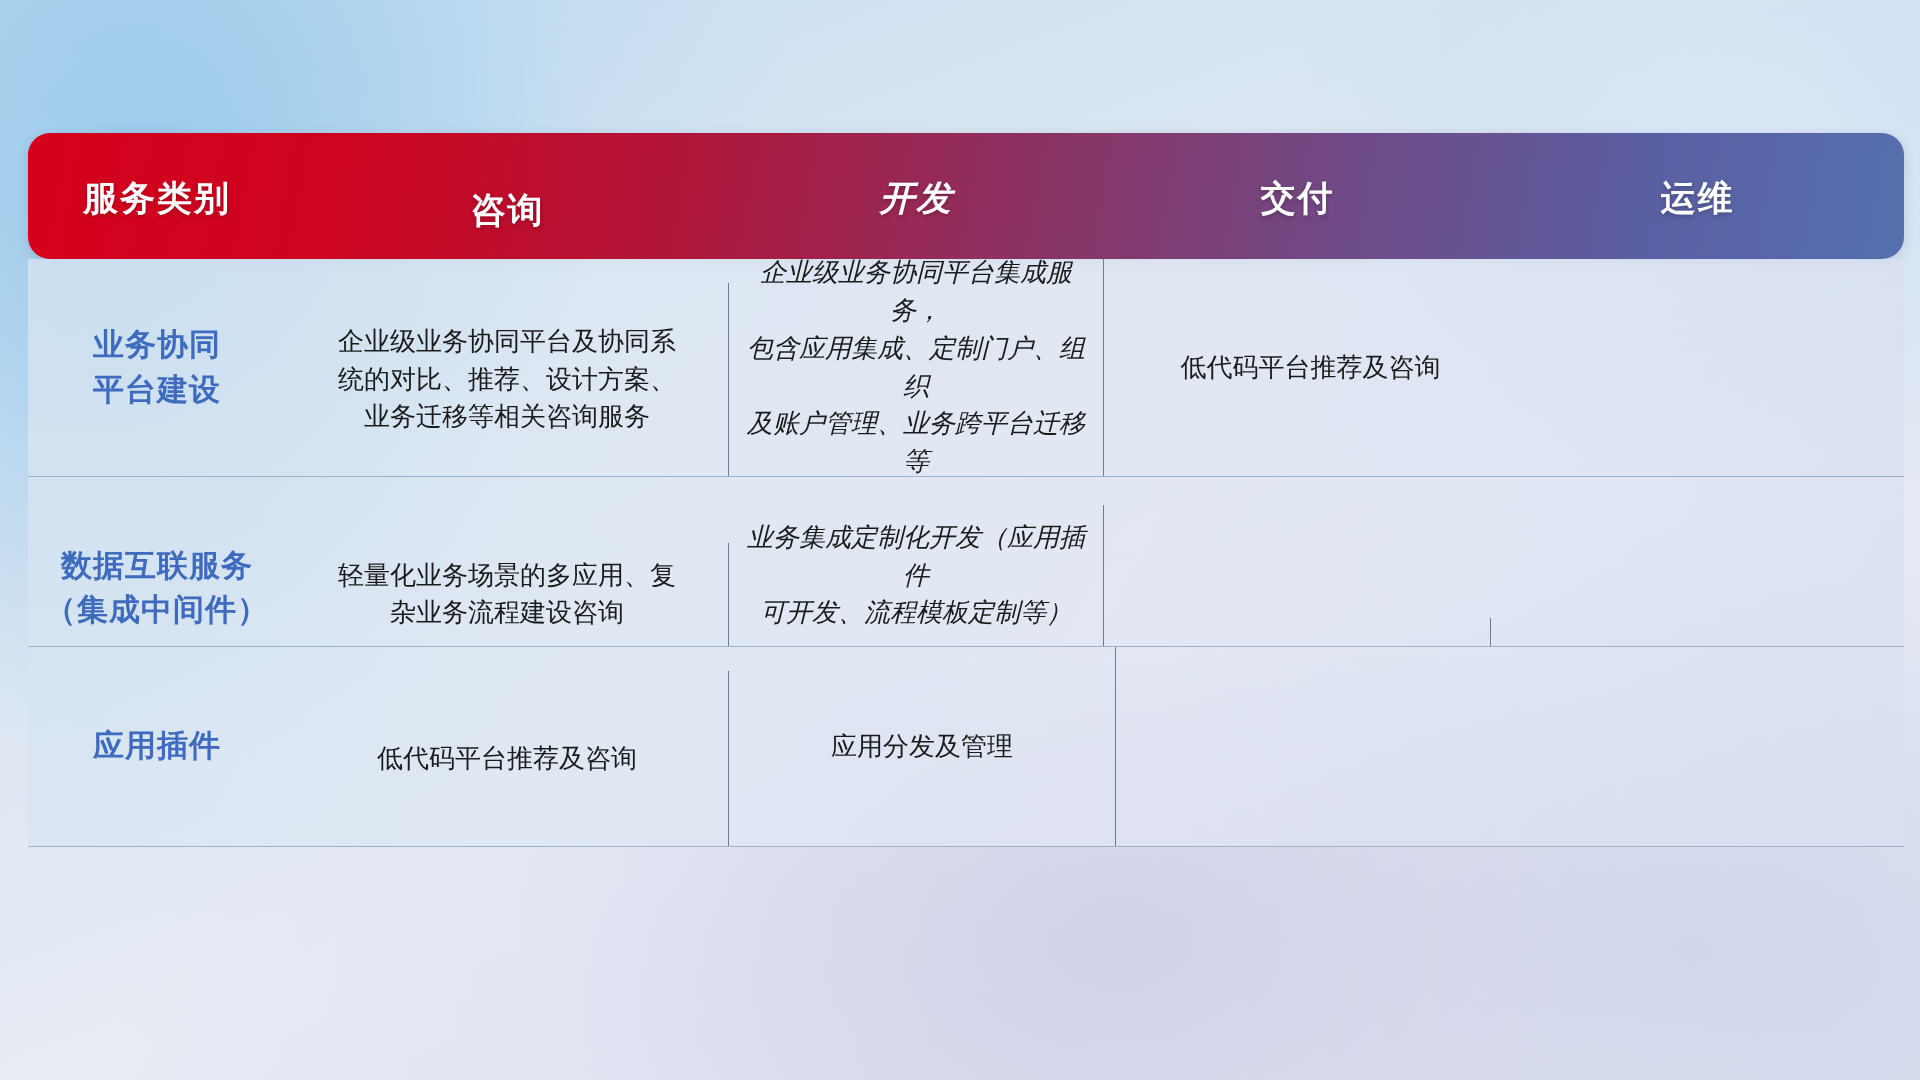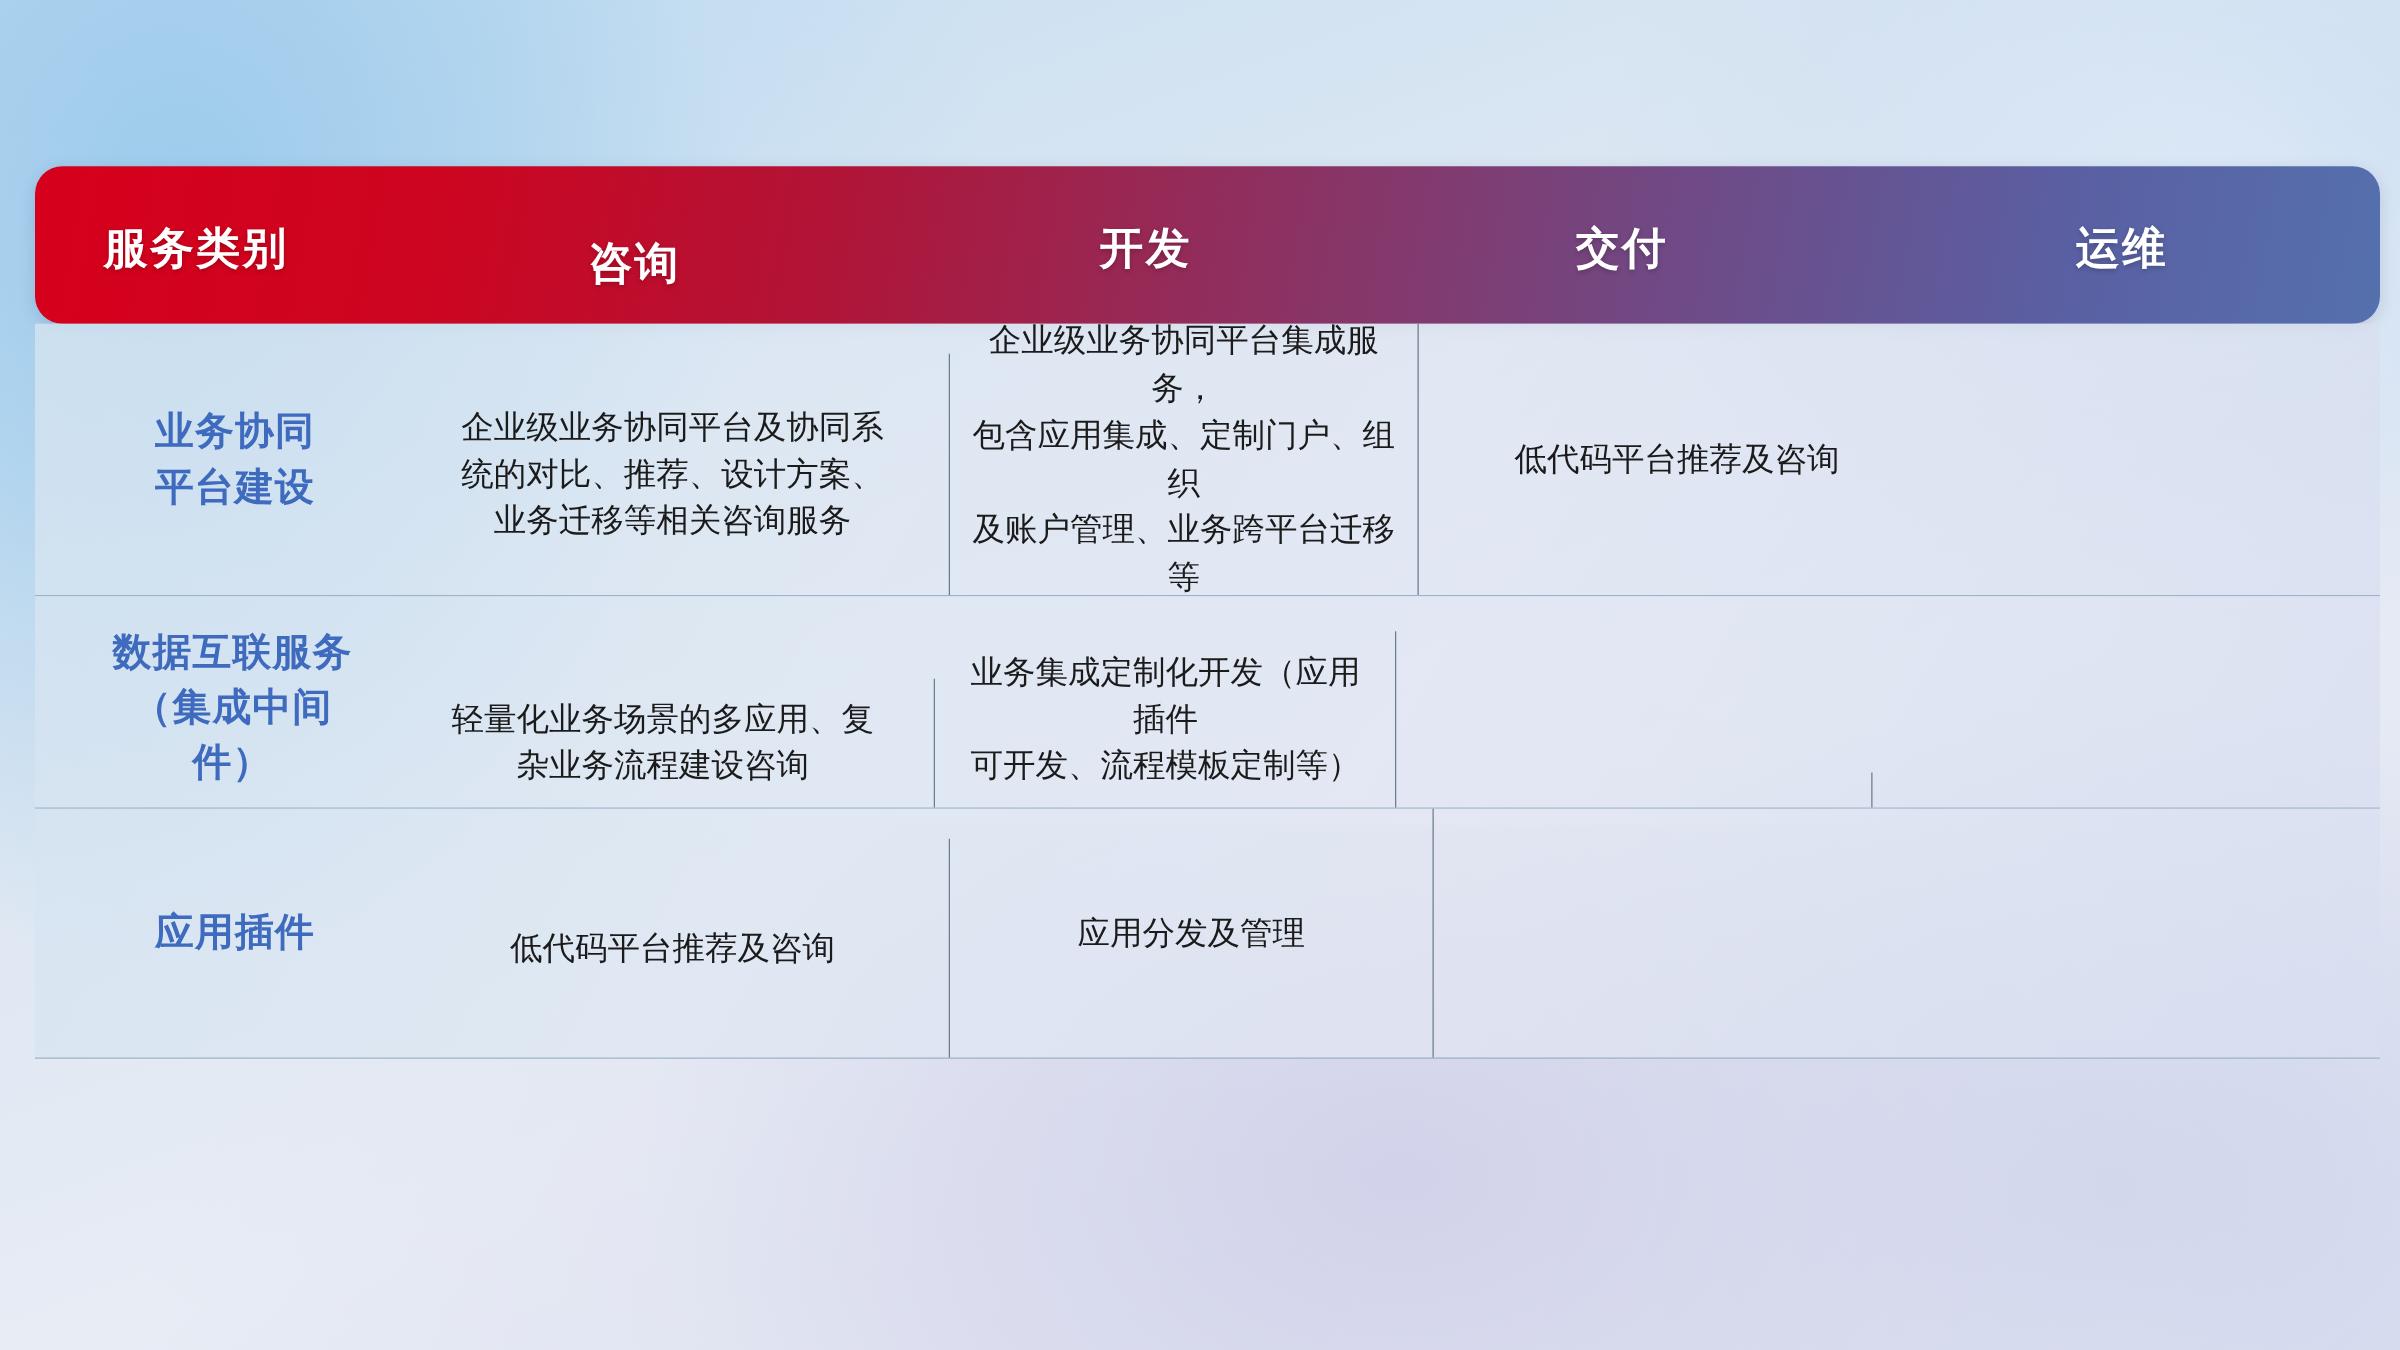--- a/index.html
+++ b/index.html
@@ -111,32 +111,31 @@
   .td:last-child { border-right: none; }
 
   
   .td-cat {
     border-right: none;
     color: #3f6bbf;
     font-weight: 700;
     font-size: 31px;
     line-height: 1.42;
     letter-spacing: 1px;
-    margin-left: 31px;
   }
 
   
   .row-1 { height: 218px; }
   .row-2 { height: 170px; align-items: flex-end; }
   .row-3 { height: 200px; }
 
   
   .c0 { width: 258px; }
   .c1 { width: 443px; margin-top: 24px; }
-  .c2 { width: 375px; }
+  .c2 { width: 375px; font-style: italic; }
   .c3 { width: 387px; }
   .c4 { width: 413px; }
 </style>
 </head>
 <body>
 
 <div id="bg-base"></div>
 <div id="bg-glow-left"></div>
 <div id="bg-glow-bottom"></div>
 <div id="bg-glow-topright"></div>

